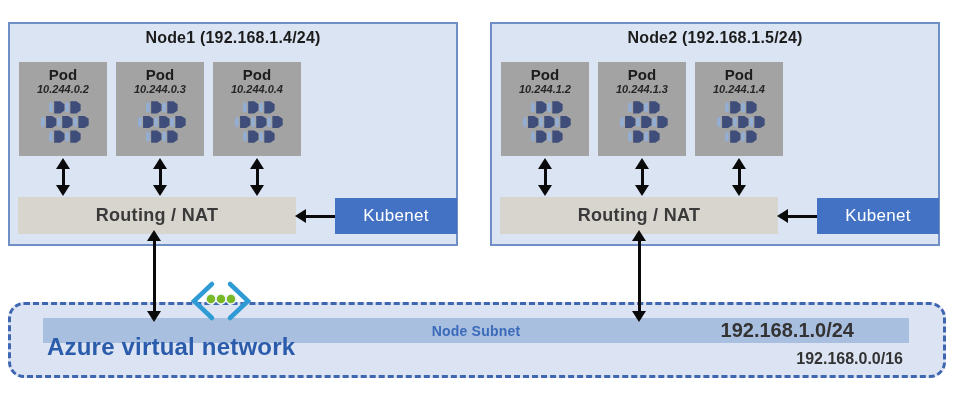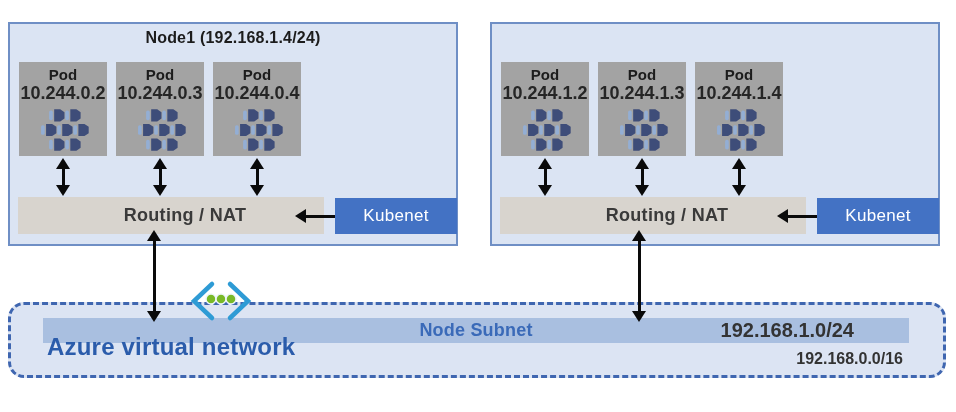--- a/index.html
+++ b/index.html
@@ -16,27 +16,27 @@
     position:absolute;top:5px;left:0;right:0;text-align:center;
     font-size:16px;font-weight:700;color:#1c1c1c;letter-spacing:.2px;
   }
   
   .pod{
     position:absolute;top:38px;width:88px;height:94px;background:#a3a3a3;
     display:flex;flex-direction:column;align-items:center;box-sizing:border-box;
   }
   .pod.p0{left:9px}.pod.p1{left:106px}.pod.p2{left:203px}
   .pod-label{margin-top:5px;font-size:15px;font-weight:700;color:#1c1c1c;line-height:1.05;}
-  .pod-ip{font-size:18px;font-weight:600;color:#262626;line-height:1.2;}
+  .pod-ip{font-size:11px;font-weight:600;color:#262626;line-height:1.2;font-style:italic;}
   .pod-glyph{width:52px;height:42px;margin-top:5px;}
   
   .routing{
     position:absolute;left:8px;top:173px;width:278px;height:37px;background:#d8d4ce;
     display:flex;align-items:center;justify-content:center;
-    font-size:18px;font-weight:600;color:#3a3a3a;letter-spacing:.3px;padding-left:28px;
+    font-size:18px;font-weight:600;color:#3a3a3a;letter-spacing:.3px;
   }
   .kubenet{
     position:absolute;left:325px;top:174px;width:122px;height:36px;background:#4372c4;
     display:flex;align-items:center;justify-content:center;
     font-size:17px;font-weight:400;color:#ffffff;letter-spacing:.3px;
   }
   
   .varrow{position:absolute;width:16px;}
   .varrow .shaft{position:absolute;left:50%;top:8px;bottom:8px;width:3px;margin-left:-1.5px;background:#0a0a0a;}
   .varrow .head-up{position:absolute;top:0;left:50%;margin-left:-7px;width:0;height:0;
@@ -53,21 +53,21 @@
   .long-arrow{top:230px;height:92px;z-index:5;}
   
   .vnet{
     position:absolute;left:8px;top:302px;width:938px;height:76px;
     background:#dce4f3;border:3px dashed #3f66b0;border-radius:16px;box-sizing:border-box;
   }
   .subnet-bar{
     position:absolute;left:32px;top:13px;width:866px;height:25px;background:#a9bfe0;
     display:flex;align-items:center;justify-content:center;
   }
-  .subnet-label{font-size:18px;font-weight:700;color:#3a6ab8;letter-spacing:.2px;}
+  .subnet-label{font-size:14px;font-weight:700;color:#3a6ab8;letter-spacing:.2px;}
   .subnet-cidr{
     position:absolute;right:55px;top:0;height:25px;display:flex;align-items:center;
     font-size:20px;font-weight:600;color:#333333;
   }
   .vnet-label{
     position:absolute;left:36px;top:28px;font-size:24px;font-weight:700;color:#2b5cab;letter-spacing:.2px;
   }
   .vnet-cidr{
     position:absolute;right:40px;top:45px;font-size:16px;font-weight:600;color:#333333;
   }
@@ -139,20 +139,21 @@
 
     <div class="routing">Routing / NAT</div>
     <div class="harrow kubenet-arrow">
       <span class="head-left"></span>
         <span class="shaft"></span>
     </div>
     <div class="kubenet">Kubenet</div>
   </div>
 
   <div class="node" style="left:490px">
+    <div class="node-title">Node2 (192.168.1.5/24)</div>
 
     <div class="pod p0">
       <div class="pod-label">Pod</div>
       <div class="pod-ip">10.244.1.2</div>
       <svg class="pod-glyph" viewBox="0 0 51.5 41">
           <use href="#podglyph"></use>
         </svg>
     </div>
     <div class="pod p1">
       <div class="pod-label">Pod</div>

